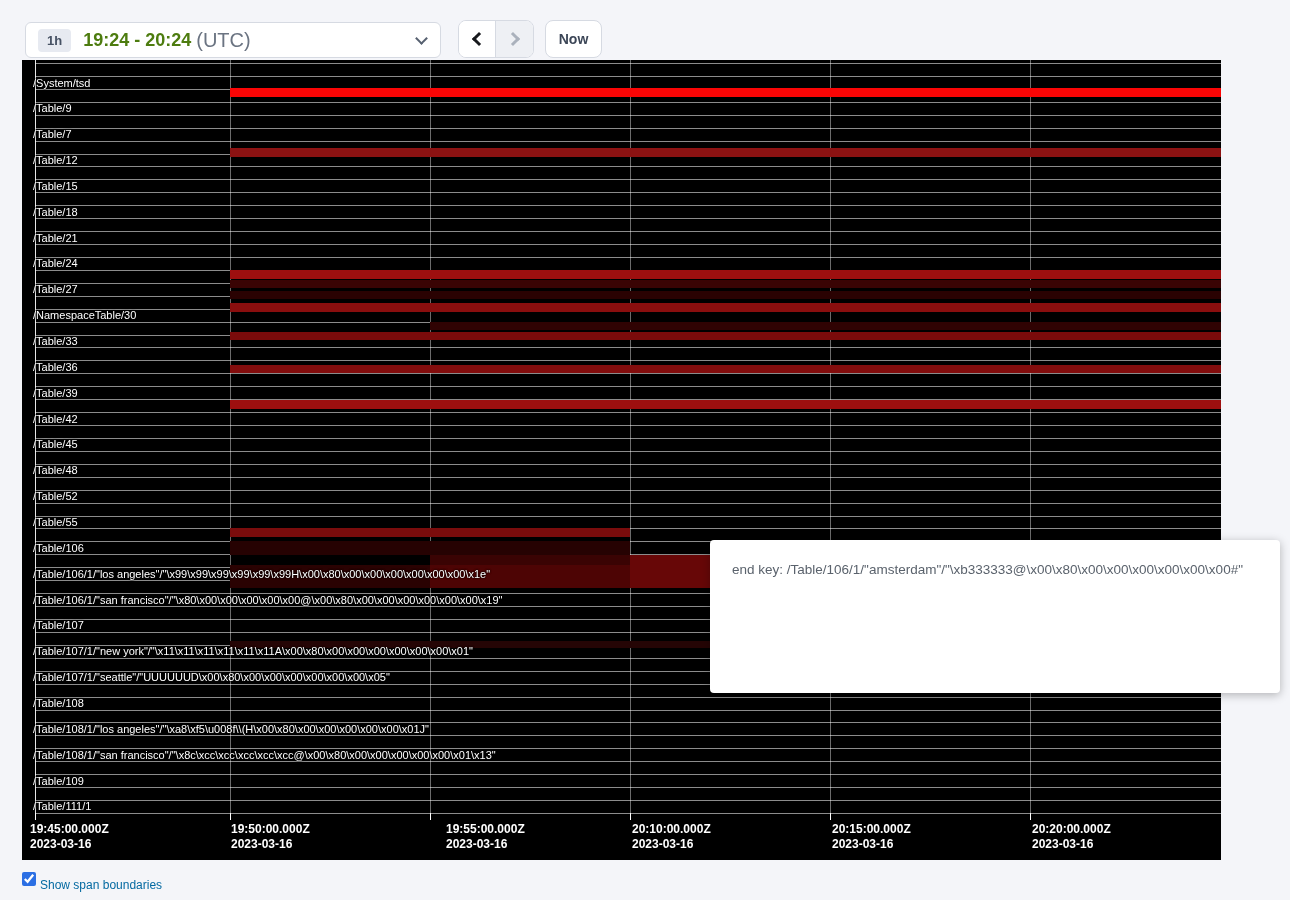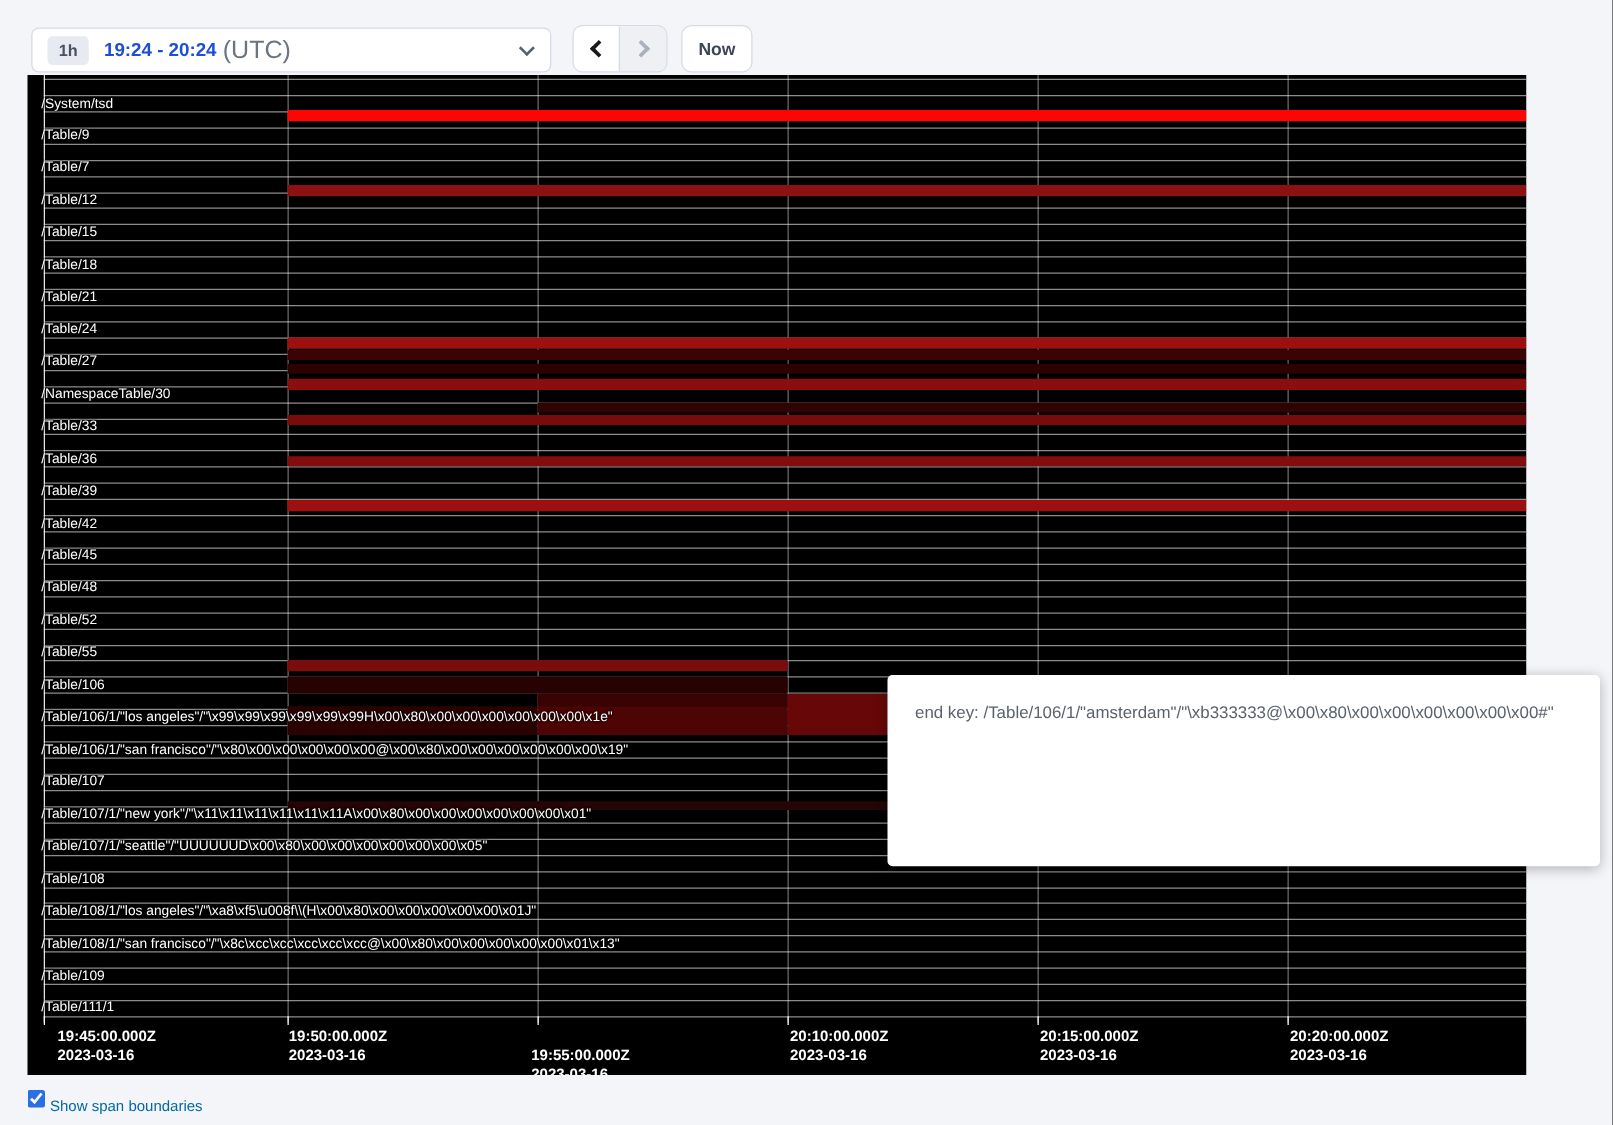--- a/index.html
+++ b/index.html
@@ -14,21 +14,21 @@
   
   .time-selector {
     position:absolute; left:25px; top:22px; width:416px; height:36px;
     background:#fff; border:1px solid #d6dae2; border-radius:6px;
     display:flex; align-items:center; padding:0 14px 0 12px; cursor:pointer;
   }
   .duration-badge {
     background:#e7eaf1; color:#475264; font-weight:bold; font-size:13px;
     border-radius:4px; padding:4px 9px; margin-right:12px;
   }
-  .range-label { font-size:15px; font-weight:bold; color:#1d4ed8; }
+  .range-label { font-size:18px; font-weight:bold; color:#4d7c0f; }
   .tz-label { font-size:20px; color:#6b7482; margin-left:5px; }
   .spacer { flex:1; }
   .chev-down {
     width:9px; height:9px; border-right:2px solid #566070; border-bottom:2px solid #566070;
     transform:rotate(45deg); margin-top:-4px;
   }
   .nav-group {
     position:absolute; left:458px; top:20px; width:76px; height:38px;
     border:1px solid #d6dae2; border-radius:8px; background:#fff;
     display:flex; overflow:hidden;
@@ -213,31 +213,31 @@
     <div class="row-label" style="top: 533.64px;">/Table/106/1/"san francisco"/"\x80\x00\x00\x00\x00\x00@\x00\x80\x00\x00\x00\x00\x00\x00\x19"</div>
     <div class="row-label" style="top: 559.497px;">/Table/107</div>
     <div class="row-label" style="top: 585.354px;">/Table/107/1/"new york"/"\x11\x11\x11\x11\x11\x11A\x00\x80\x00\x00\x00\x00\x00\x00\x01"</div>
     <div class="row-label" style="top: 611.211px;">/Table/107/1/"seattle"/"UUUUUUD\x00\x80\x00\x00\x00\x00\x00\x00\x05"</div>
     <div class="row-label" style="top: 637.068px;">/Table/108</div>
     <div class="row-label" style="top: 662.925px;">/Table/108/1/"los angeles"/"\xa8\xf5\u008f\\(H\x00\x80\x00\x00\x00\x00\x00\x01J"</div>
     <div class="row-label" style="top: 688.782px;">/Table/108/1/"san francisco"/"\x8c\xcc\xcc\xcc\xcc\xcc@\x00\x80\x00\x00\x00\x00\x00\x01\x13"</div>
     <div class="row-label" style="top: 714.639px;">/Table/109</div>
     <div class="row-label" style="top: 740.496px;">/Table/111/1</div>
     <div class="tickmark" style="left: 13px;"></div>
-    <div class="axis-label" style="left: 24px;">
+    <div class="axis-label" style="left: 8px;">
       <div class="t">19:45:00.000Z</div>
       <div class="d">2023-03-16</div>
     </div>
     <div class="tickmark" style="left: 208px;"></div>
     <div class="axis-label" style="left: 209px;">
       <div class="t">19:50:00.000Z</div>
       <div class="d">2023-03-16</div>
     </div>
     <div class="tickmark" style="left: 408px;"></div>
-    <div class="axis-label" style="left: 403px; margin-top: 15px;">
+    <div class="axis-label" style="left: 424px;">
       <div class="t">19:55:00.000Z</div>
       <div class="d">2023-03-16</div>
     </div>
     <div class="tickmark" style="left: 608px;"></div>
     <div class="axis-label" style="left: 610px;">
       <div class="t">20:10:00.000Z</div>
       <div class="d">2023-03-16</div>
     </div>
     <div class="tickmark" style="left: 808px;"></div>
     <div class="axis-label" style="left: 810px;">

